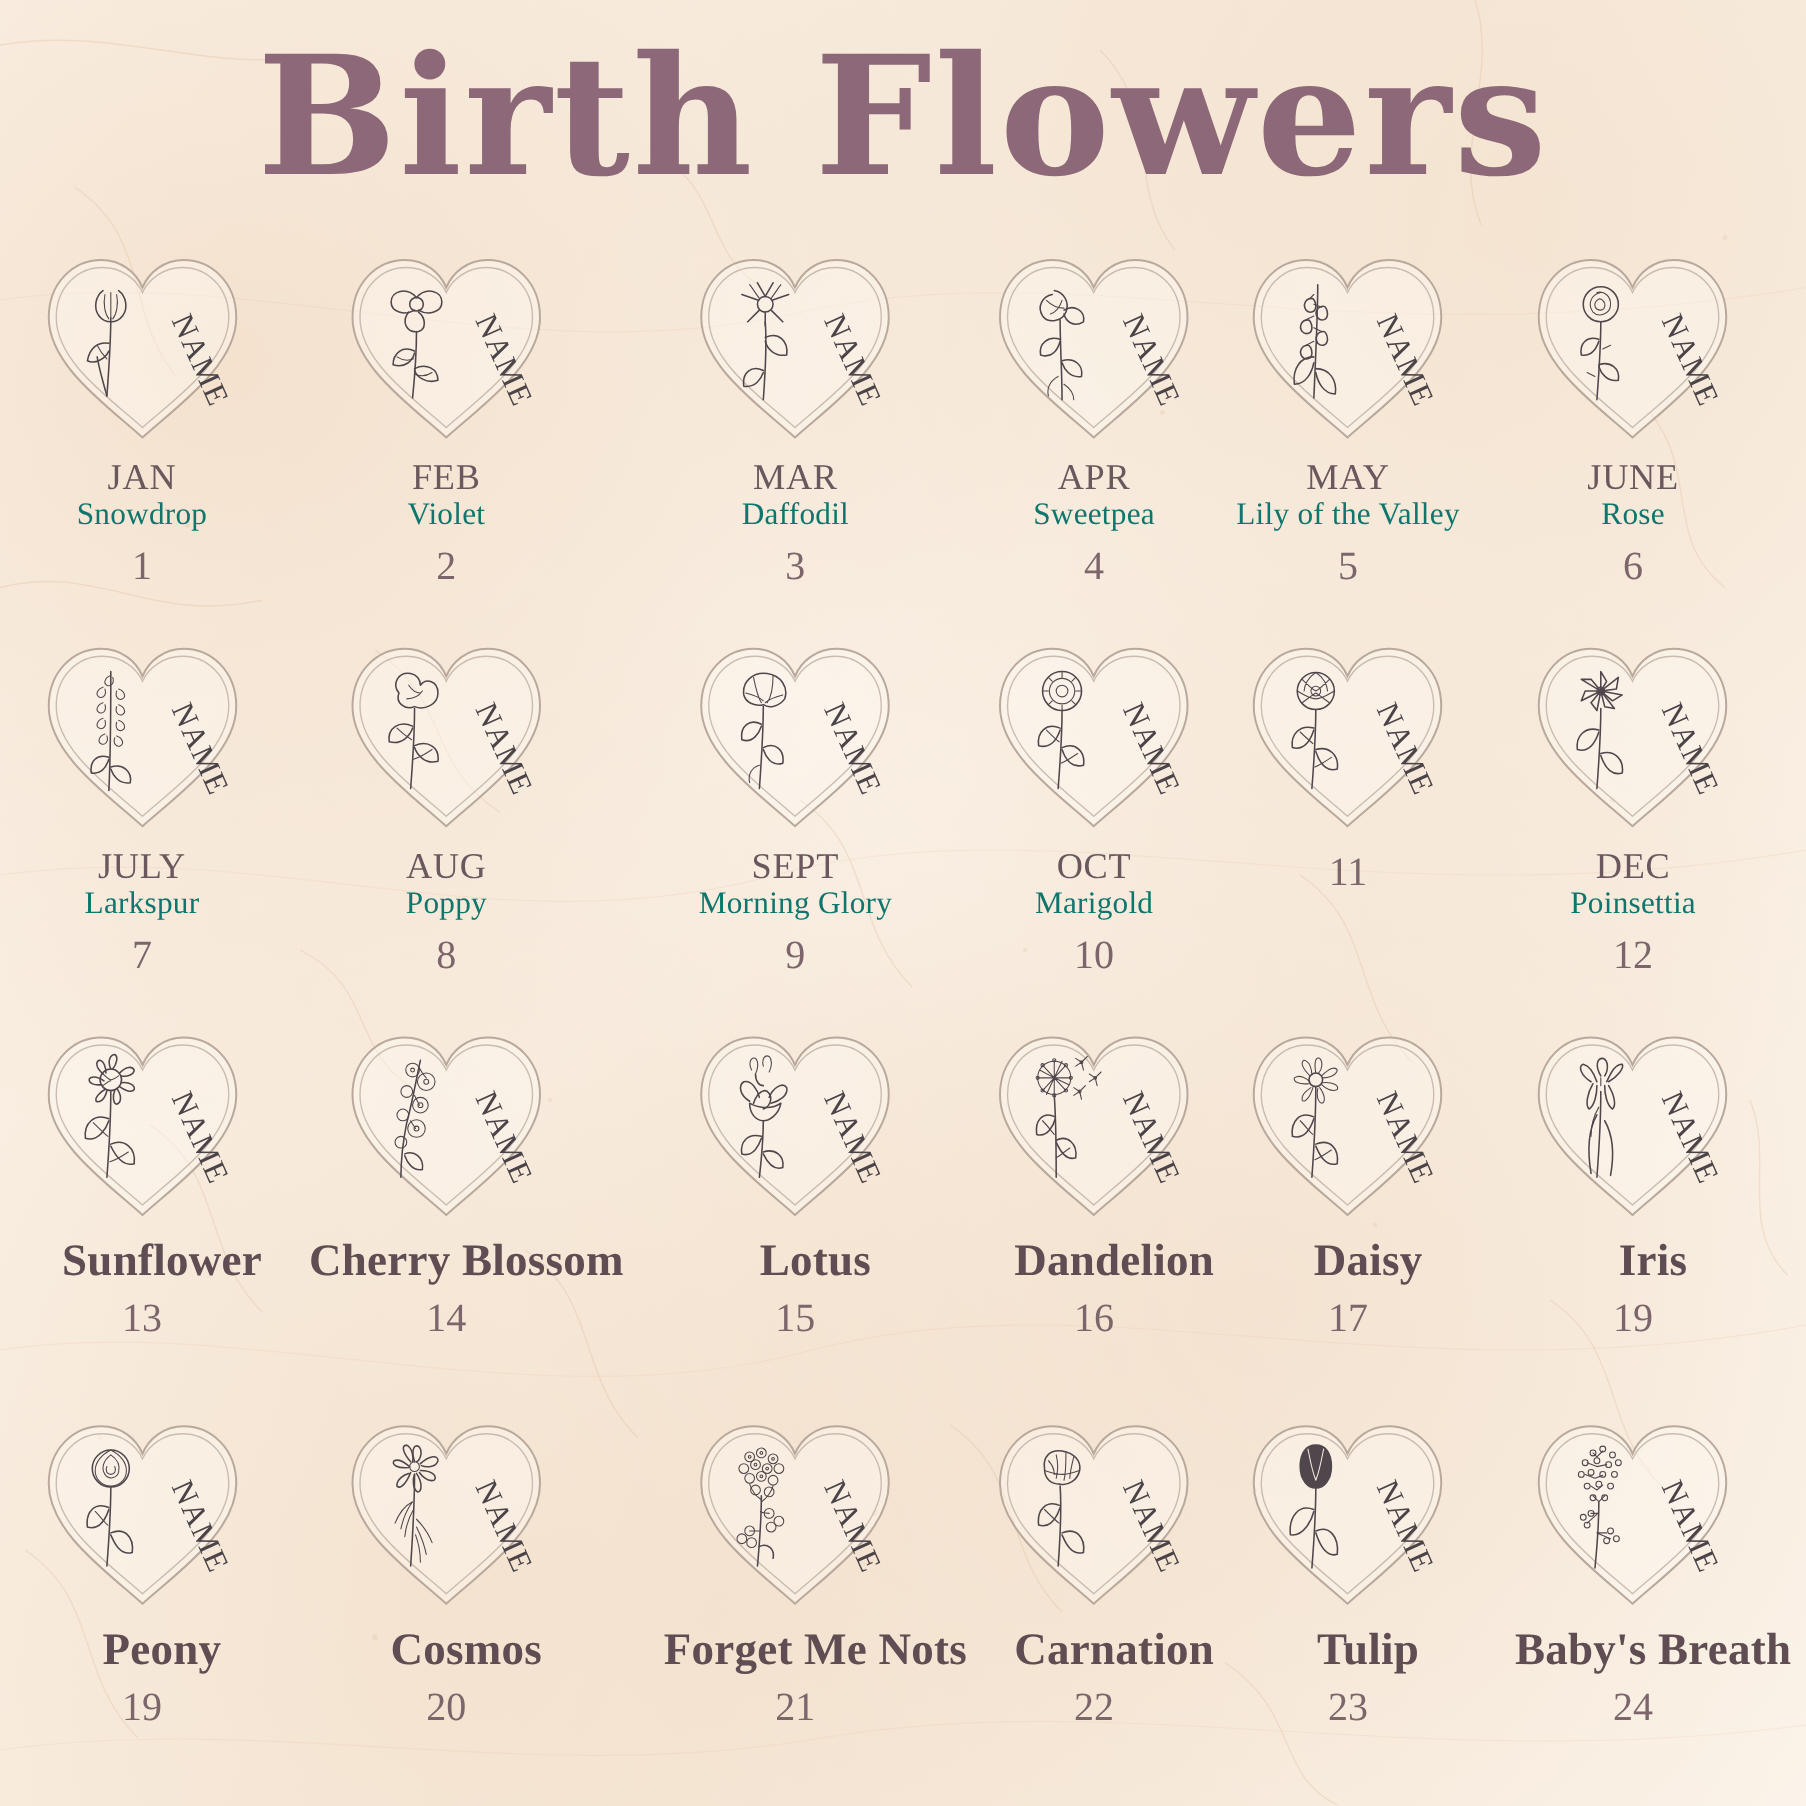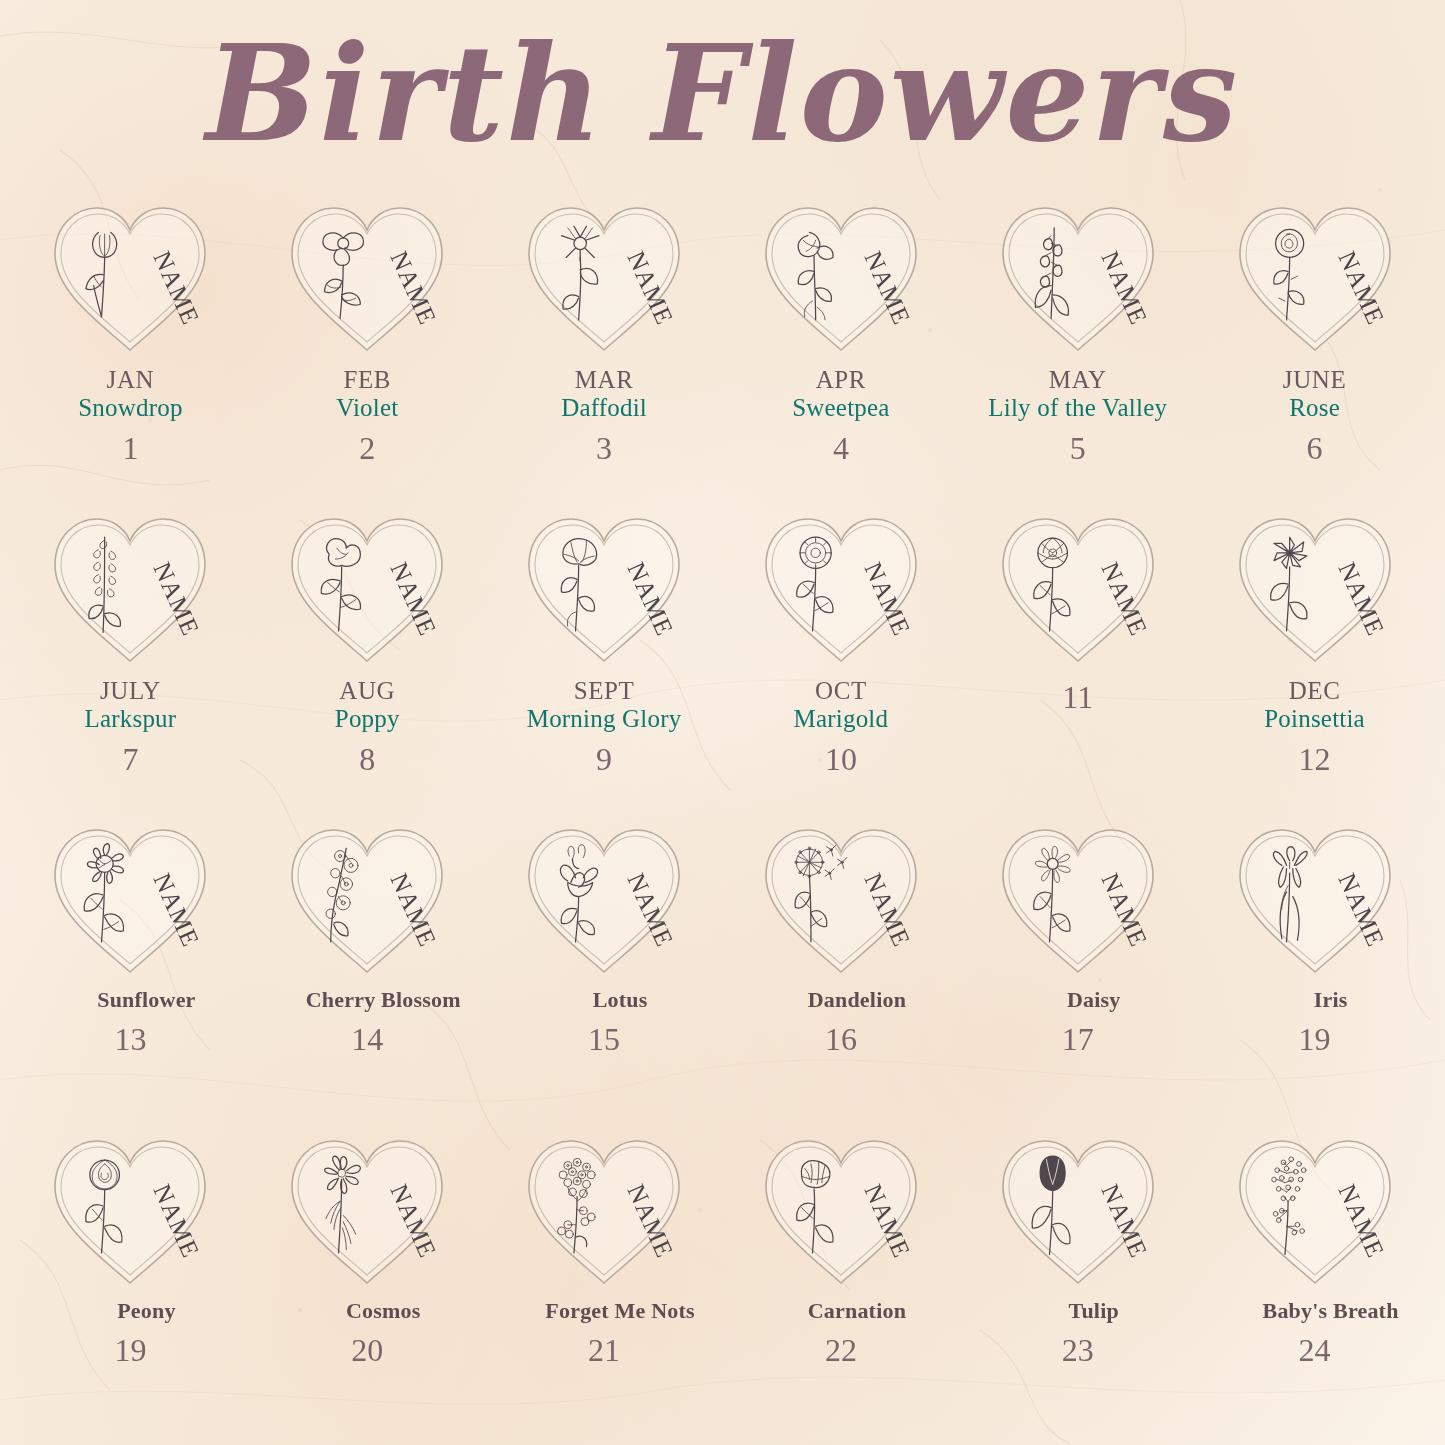--- a/index.html
+++ b/index.html
@@ -40,21 +40,20 @@
     width: 1445px;
     height: 1445px;
   }
   .title {
     position: absolute;
     top: 18px;
     left: 0;
     width: 1445px;
     text-align: center;
     font-family: "DejaVu Serif", serif;
-    font-style: italic;
     font-weight: 700;
     font-size: 132px;
     letter-spacing: 2px;
     color: #8c6878;
     line-height: 1.15;
     white-space: nowrap;
   }
   .grid {
     position: absolute;
     top: 192px;
@@ -80,33 +79,33 @@
   .heart-wrap svg {
     display: block;
   }
   .labels {
     margin-top: 6px;
     text-align: center;
     color: #6d5a60;
     line-height: 1.12;
   }
   .month {
-    font-size: 25px;
+    font-size: 29px;
     letter-spacing: 0.6px;
     color: #6b585e;
   }
   .flower {
     font-size: 25px;
     letter-spacing: 0.2px;
     color: #0f766e;
     white-space: nowrap;
   }
   .flower.bold {
     font-weight: 700;
-    font-size: 22px;
+    font-size: 36px;
     color: #5f4d53;
     margin-left: 32px;
   }
   .num {
     margin-top: 8px;
     font-size: 32px;
     color: #7c666c;
   }
   .name-text {
     font-family: "Liberation Serif", serif;

